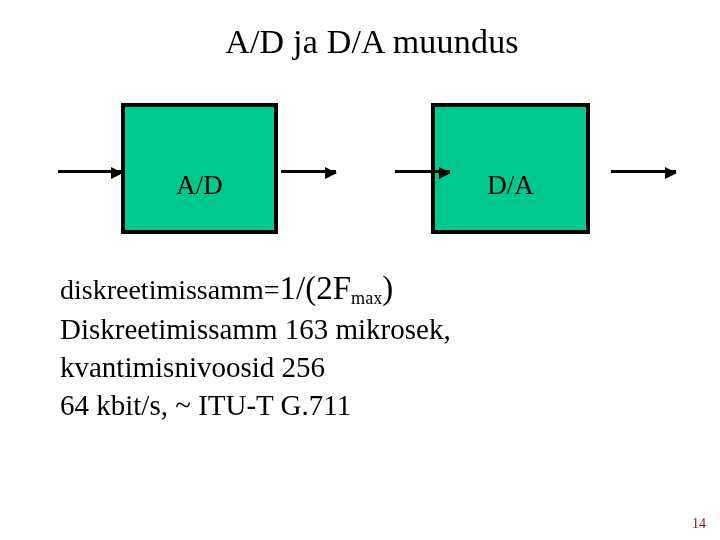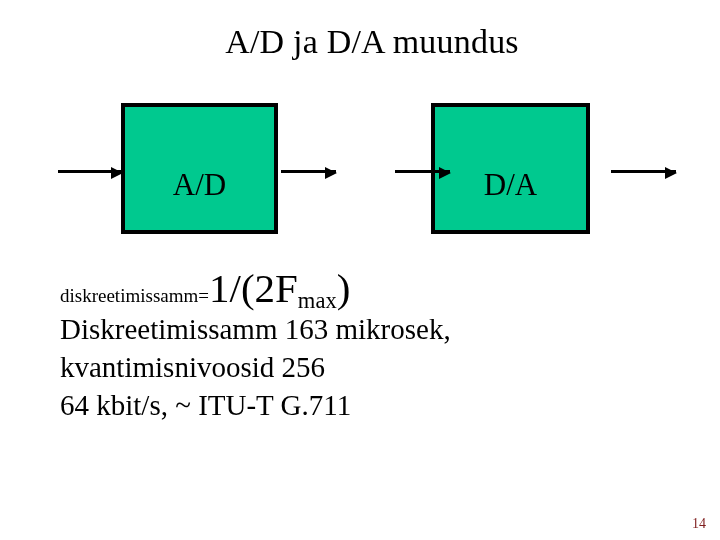--- a/index.html
+++ b/index.html
@@ -39,21 +39,21 @@
   .proc-box {
     position: absolute;
     background: #00C98F;
     border: 4px solid #000000;
     box-sizing: border-box;
     display: flex;
     align-items: center;
     justify-content: center;
   }
   .proc-box-label {
-    font-size: 31px;
+    font-size: 27px;
     line-height: 30px;
     color: #000000;
     margin-top: 32px;
   }
   #box-ad  { left: 121px; top: 103px; width: 157px; height: 131px; }
   #box-da  { left: 431px; top: 103px; width: 159px; height: 131px; }
 
   
   .arrow {
     position: absolute;
@@ -82,24 +82,24 @@
     left: 60px;
     top: 266px;
     width: 600px;
   }
   .formula-line {
     white-space: nowrap;
     line-height: 44px;
     height: 44px;
   }
   .lead-small {
-    font-size: 19px;
+    font-size: 28px;
   }
   .formula-big {
-    font-size: 41px;
+    font-size: 33px;
   }
   .formula-big sub {
     font-size: 0.55em;
     vertical-align: baseline;
     position: relative;
     top: 0.28em;
   }
   .formula-big sup {
     font-size: 0.55em;
     vertical-align: baseline;

